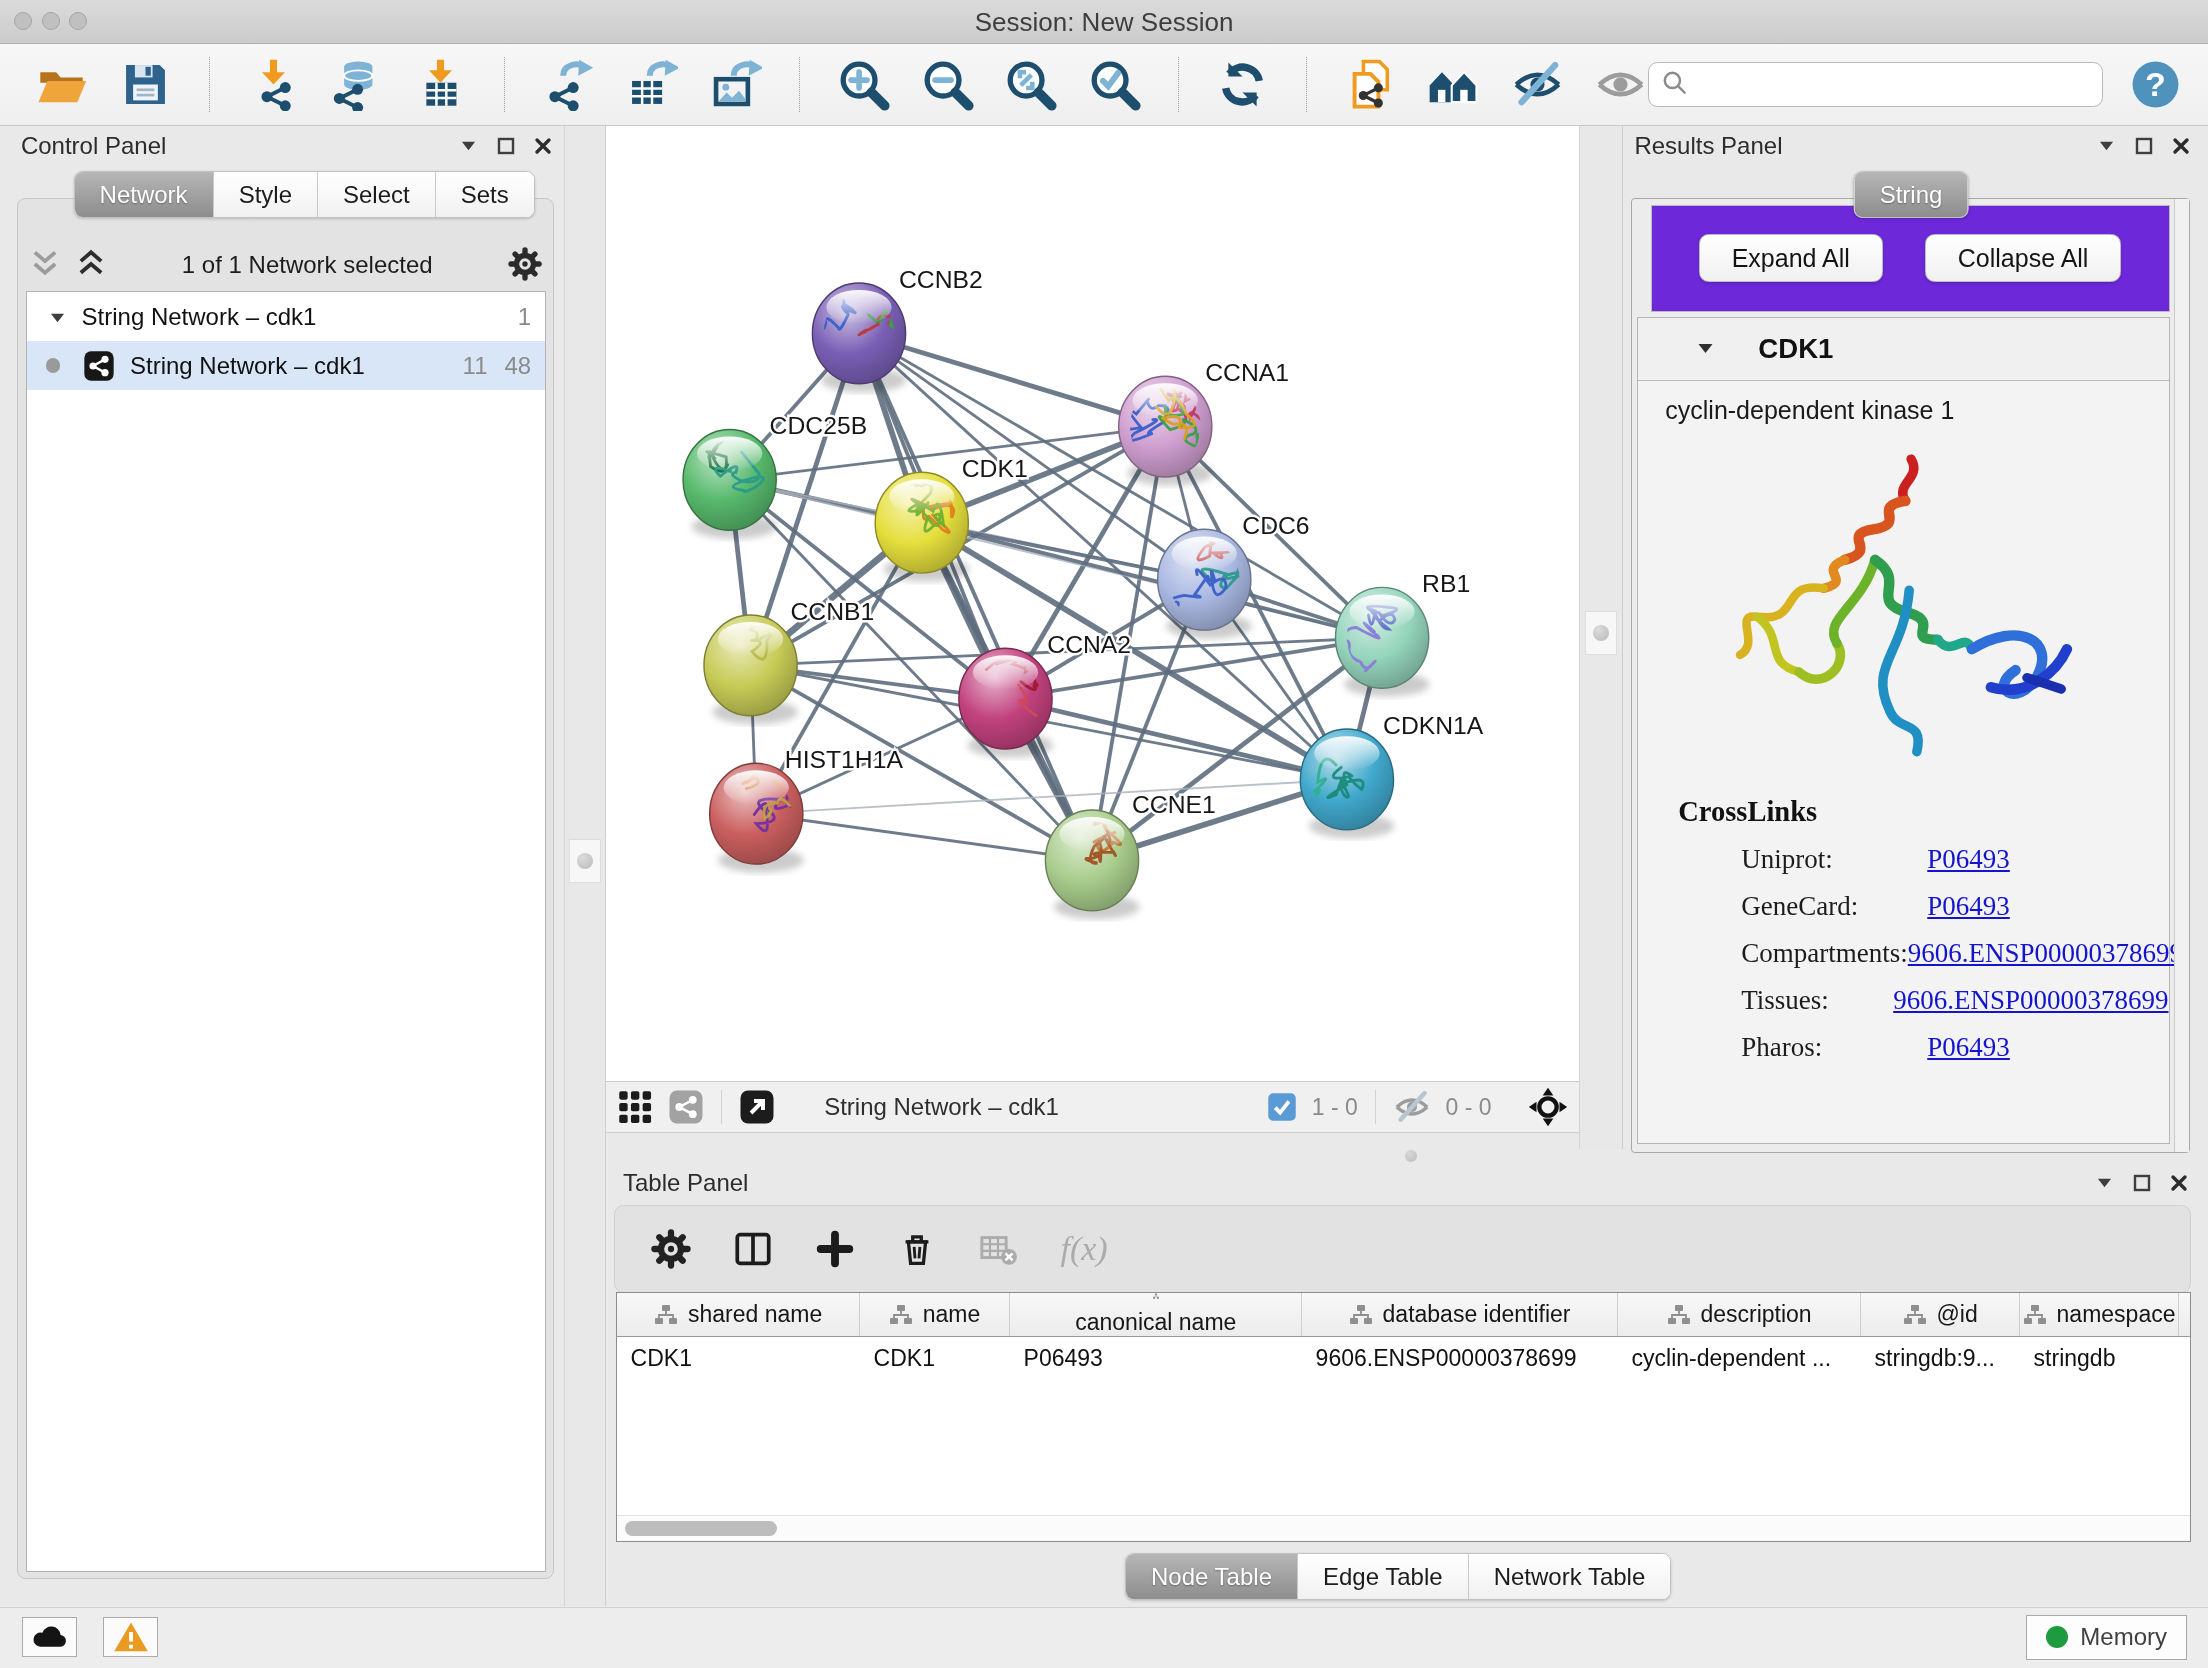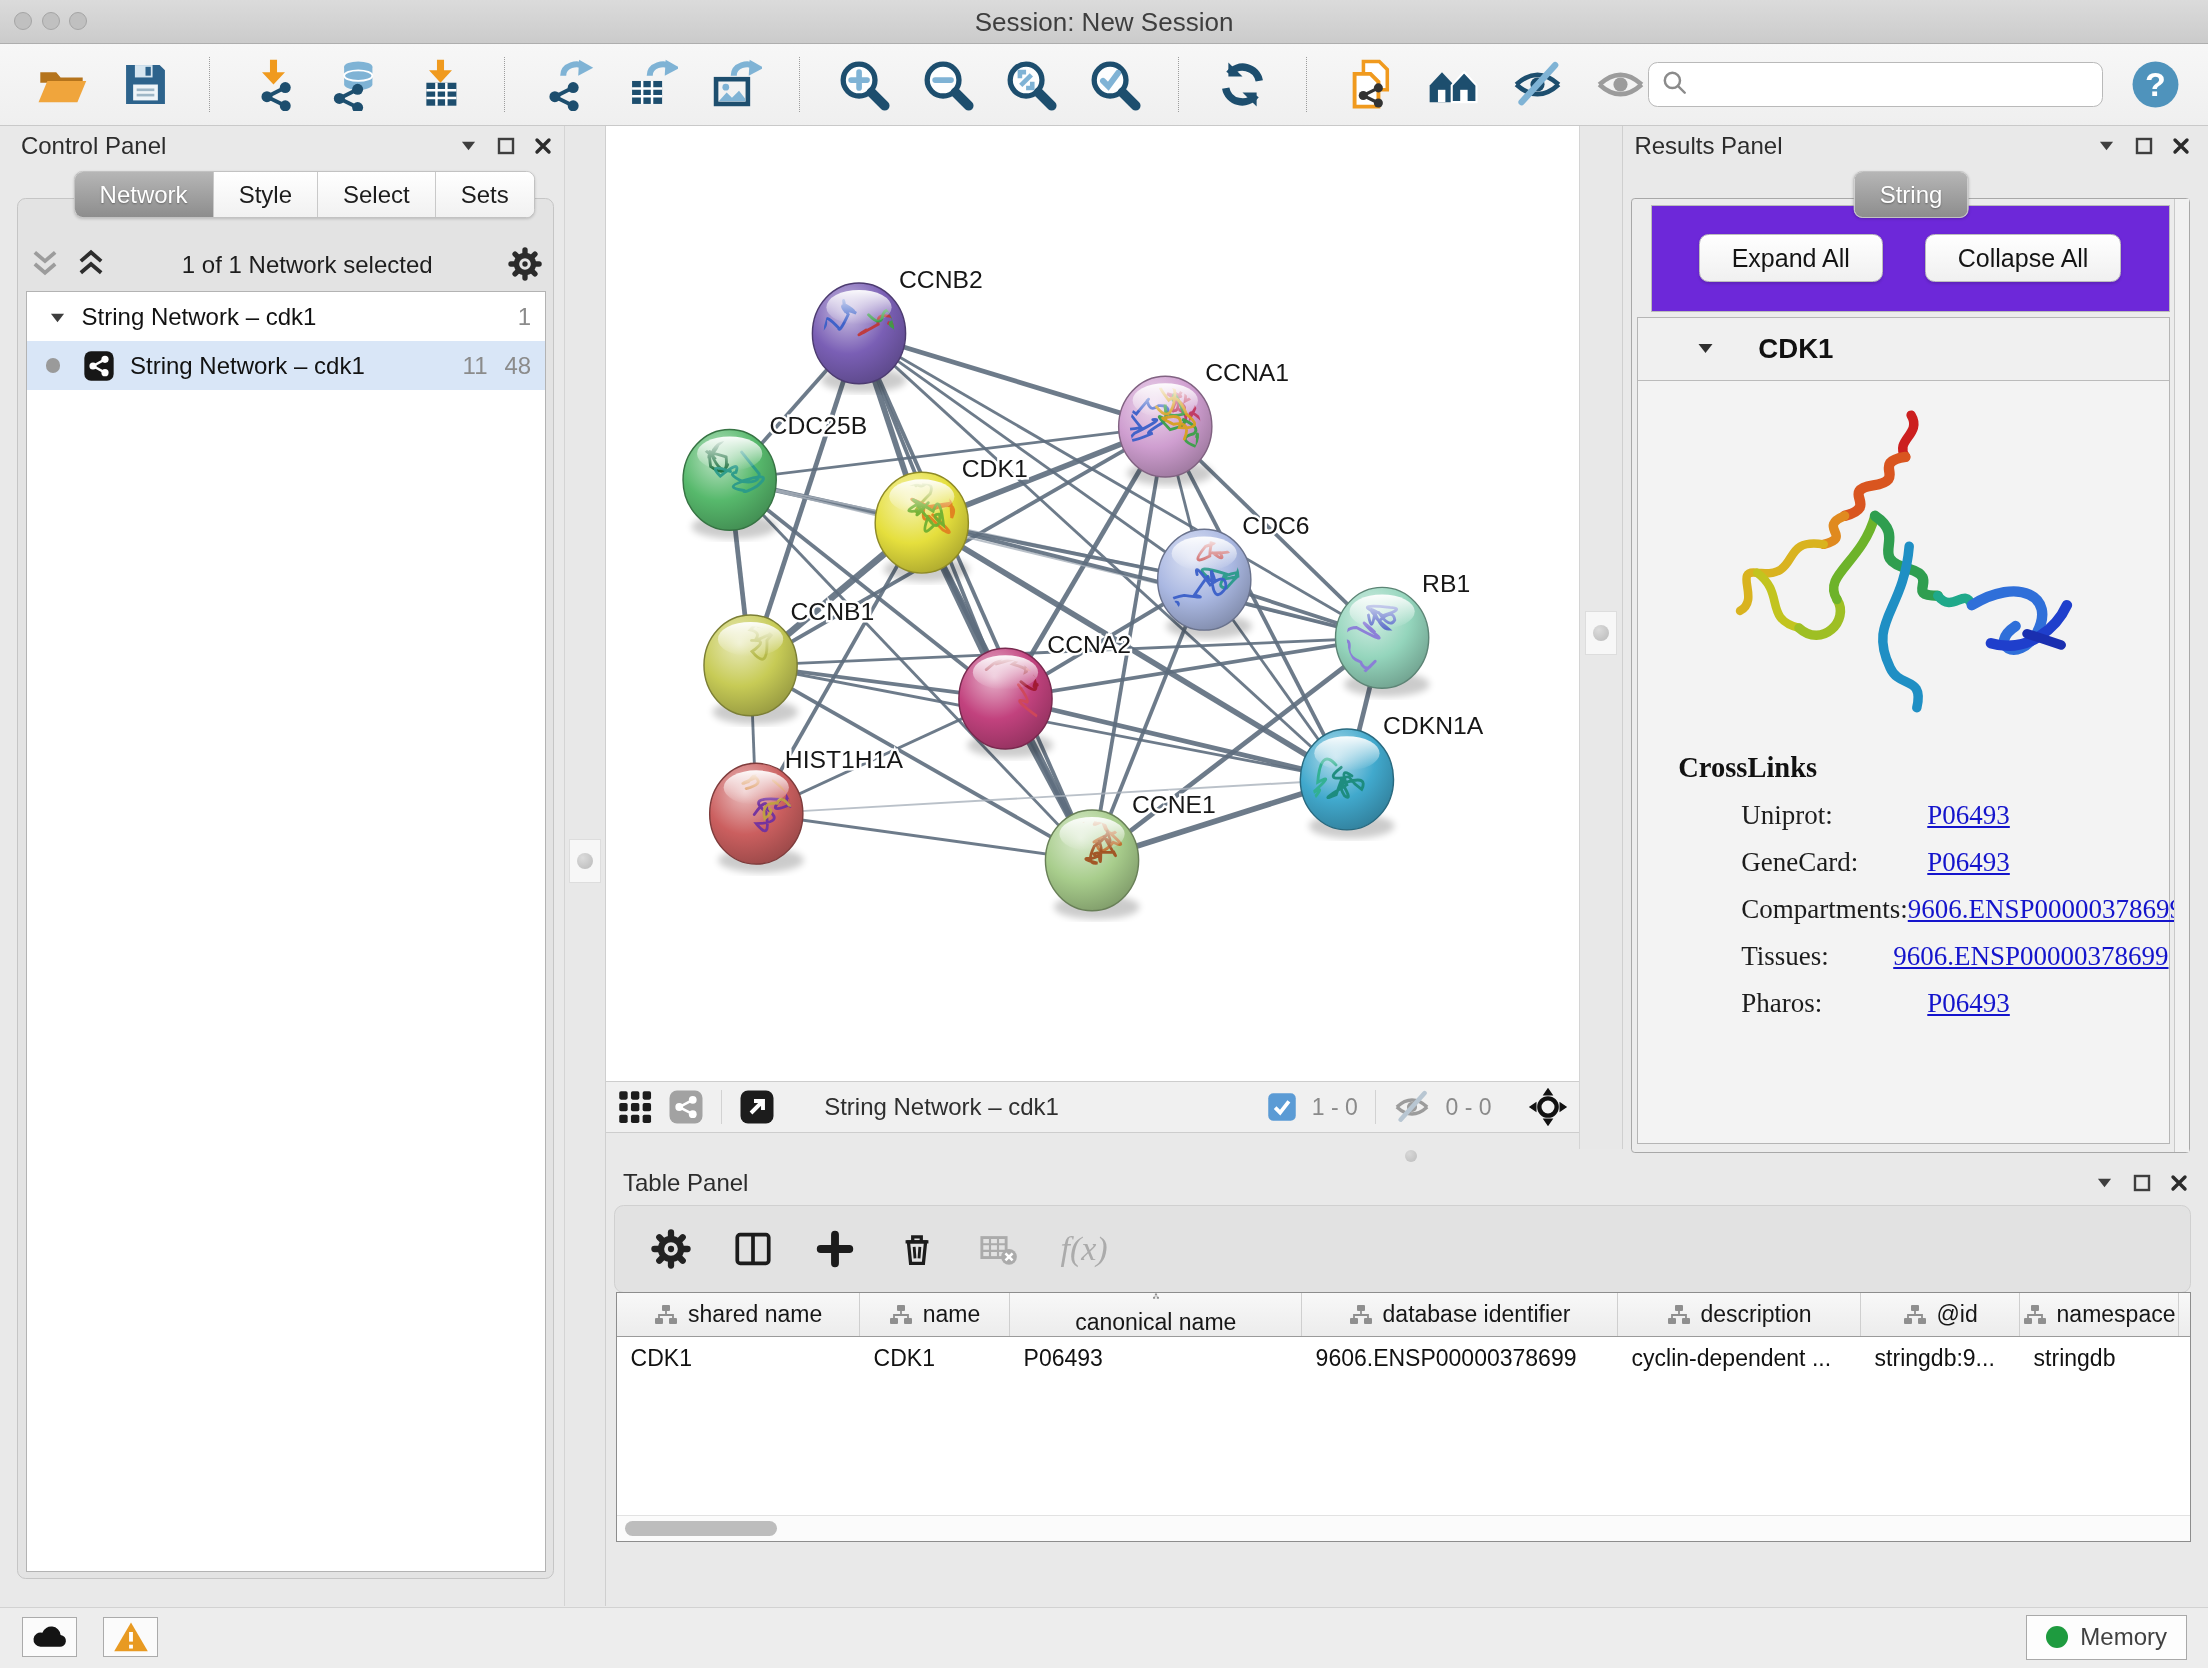--- a/index.html
+++ b/index.html
@@ -759,20 +759,21 @@
       </div>
       <div id="rp-section">
         <div id="rp-sec-header">
           <span>
             <svg width="21" height="16" viewBox="0 0 20 16">
                 <path d="M3 4h14l-7 9z" fill="#2f2f2f"></path>
               </svg>
           </span>
           <span id="rp-gene">CDK1</span>
         </div>
+        <div id="rp-desc">cyclin-dependent kinase 1</div>
         <svg id="rp-protein" width="399" height="352" viewBox="0 0 420 370">
           <g fill="none" stroke-linecap="round">
             <path d="M218 22c12 20-18 26-6 44" stroke="#cc1f1f" stroke-width="10"></path>
             <path d="M212 66c-38 6 4 24-34 30c-36 6 8 22-30 32" stroke="#d9551f" stroke-width="11"></path>
             <path d="M148 128c-30 12 10 22-22 30" stroke="#e08a1f" stroke-width="10"></path>
             <path d="M126 158c-48-8-22 36-70 30c-26-4 4 28-18 40" stroke="#d9b31f" stroke-width="9"></path>
             <path d="M56 188c30 22 6 48 44 58" stroke="#c2c41f" stroke-width="9"></path>
             <path d="M100 246c24 22 54-8 40-30" stroke="#9ebf24" stroke-width="10"></path>
             <path d="M140 216c-16-26 26-38 40-88" stroke="#6db32a" stroke-width="10"></path>
             <path d="M180 128c36 24-10 44 36 56c34 10-6 28 30 28" stroke="#2f9e4f" stroke-width="11"></path>
@@ -969,20 +970,25 @@
             <div class="td" style="width: 316px;">9606.ENSP00000378699</div>
             <div class="td" style="width: 243px;">cyclin-dependent ...</div>
             <div class="td" style="width: 159px;">stringdb:9...</div>
             <div class="td" style="width: 159px;">stringdb</div>
           </div>
         </div>
       <div id="tscroll">
           <div id="tthumb"></div>
         </div>
     </div>
+    <div id="tp-tabs" class="seg">
+        <span class="tab active">Node Table</span>
+        <span class="tab">Edge Table</span>
+        <span class="tab">Network Table</span>
+      </div>
   </div>
 
   <div id="status-bar">
     <div class="sb-btn" id="cloud-btn">
       <svg viewBox="0 0 34 24" width="40">
           <path d="M9 21a6 6 0 1 1 1.5-11.8A8 8 0 0 1 26 11a5 5 0 0 1-1 10z" fill="#141414"></path>
         </svg>
     </div>
     <div class="sb-btn" id="warn-btn">
       <svg viewBox="0 0 30 28" width="36">

